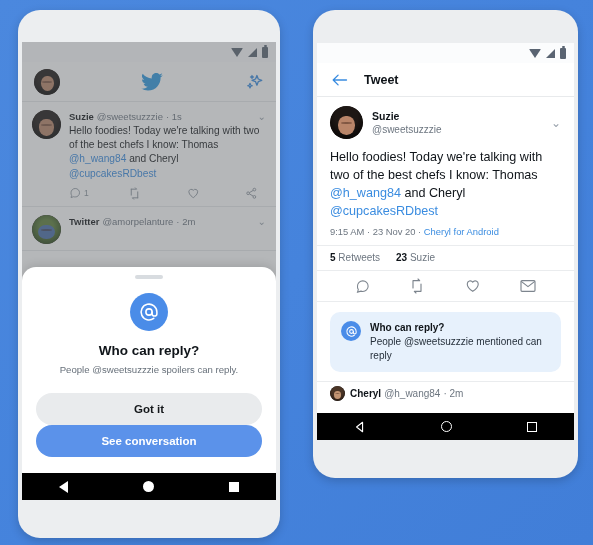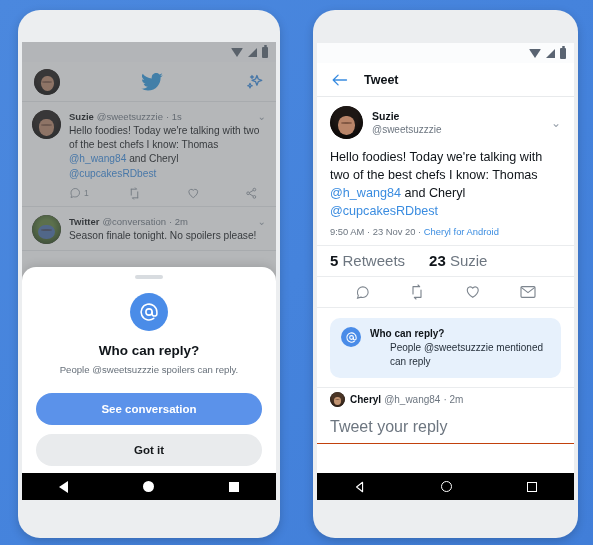--- a/index.html
+++ b/index.html
@@ -17,21 +17,21 @@
 
   
   .phone {
     position: absolute;
     background: #eceef0;
     border-radius: 22px;
     box-shadow: 0 3px 10px rgba(0,0,0,0.18);
     overflow: hidden;
   }
   #phone-left  { left: 18px;  top: 10px;  width: 262px; height: 528px; }
-  #phone-right { left: 313px; top: 10px;  width: 265px; height: 528px; padding-left: 16px; }
+  #phone-right { left: 313px; top: 10px;  width: 265px; height: 468px; padding-left: 16px; }
 
   .screen {
     position: absolute;
     left: 4px; right: 4px;
     top: 32px;
     bottom: 60px;
     background: #ffffff;
     overflow: hidden;
   }
   #phone-left .screen  { top: 32px; bottom: 58px; }
@@ -216,23 +216,23 @@
     padding: 3px 13px 0 13px;
     font-size: 12.6px; line-height: 18px; color: #0f1419;
   }
   .detail-stamp {
     padding: 6px 13px 8px 13px;
     font-size: 9.4px; color: #6d7680;
   }
   .detail-stamp .src { color: #3a8ce0; }
   .detail-counts {
     padding: 6px 13px 7px 13px;
-    font-size: 15px; color:#6d7680;
+    font-size: 10px; color:#6d7680;
     border-top: 1px solid #eaecee;
-    display:flex; gap: 24px; text-align: center;
+    display:flex; gap: 16px; text-align: center;
   }
   .detail-counts b { color: #0f1419; }
   .detail-actions {
     display:flex; align-items:center; justify-content:space-around;
     padding: 7px 18px;
     border-top: 1px solid #eaecee;
     border-bottom: 1px solid #eaecee;
   }
   .detail-actions svg { display:block; }
   .info-card {
@@ -241,21 +241,21 @@
     border-radius: 10px;
     padding: 9px 11px;
     display: flex; gap: 9px; align-items: flex-start;
   }
   .info-badge {
     width: 20px; height: 20px; border-radius: 50%;
     background: #4a8ce8; flex:none;
     display:flex; align-items:center; justify-content:center;
   }
   .info-title { font-size: 10px; font-weight:bold; color:#0f1419; line-height:14px; }
-  .info-body { font-size: 10px; color:#26303b; line-height:14px;margin-left:20px; }
+  .info-body { font-size: 10px; color:#26303b; line-height:14px; }
   .reply-row {
     display:flex; align-items:center; gap:5px;
     padding: 4px 13px 3px 13px;
     border-top: 1px solid #eaecee;
   }
   .reply-meta { font-size: 10px; display:flex; gap:3px; align-items:baseline; }
   .reply-meta b { color:#0f1419; }
   .reply-meta span { color:#6d7680; }
   .reply-compose {
     padding: 8px 13px 7px 13px;
@@ -342,44 +342,43 @@
       </div>
 
       <div class="tweet-row">
         <div class="avatar avatar-gabriela" style="width:29px;height:29px;">
           <div class="hair"></div>
             <div class="face"></div>
         </div>
         <div class="tweet-body">
           <div class="tw-meta">
             <span class="tw-name">Twitter</span>
-            <span class="tw-handle">@conversation</span>
+            <span class="tw-handle">@amorpelanture</span>
             <span class="tw-time">·&nbsp;<span>2m</span></span>
             <span class="chev">⌄</span>
           </div>
-          <div class="tw-text">Season finale tonight. No spoilers please!</div>
         </div>
       </div>
 
       <div class="scrim"></div>
 
       <div class="sheet">
         <div class="sheet-handle"></div>
         <div class="at-badge">
           <svg width="22" height="22" viewBox="0 0 24 24">
             <g fill="none" stroke="#ffffff" stroke-width="1.7">
               <circle cx="12" cy="12" r="3.4"></circle>
               <path d="M15.4 12v1.8a2.6 2.6 0 0 0 5.2 0V12a8.6 8.6 0 1 0-3.4 6.9" stroke-linecap="round"></path>
             </g>
           </svg>
         </div>
         <div class="sheet-title">Who can reply?</div>
         <div class="sheet-sub">People @sweetsuzzzie spoilers can reply.</div>
+        <div class="btn btn-secondary">Got it</div>
         <div class="btn btn-primary">See conversation</div>
-        <div class="btn btn-secondary">Got it</div>
       </div>
 
     </div>
 
     <div class="navbar">
       <div class="nav-back-filled"></div>
       <div class="nav-home-filled"></div>
       <div class="nav-rec-filled"></div>
     </div>
   </div>
@@ -410,21 +409,21 @@
         <div class="names">
           <div class="d-name">Suzie</div>
           <div class="d-handle">@sweetsuzzzie</div>
         </div>
         <div class="chev" style="font-size:12px;">⌄</div>
       </div>
 
       <div class="detail-text"><span>Hello foodies! Today we're talking with two of the best chefs I know: Thomas </span><span class="mention">@h_wang84</span><span> and Cheryl </span><span class="mention">@cupcakesRDbest</span></div>
 
       <div class="detail-stamp">
-        <span>9:50 AM</span>
+        <span>9:15 AM</span>
         <span> · </span>
         <span>23 Nov 20</span>
         <span> · </span>
         <span class="src">Cheryl for Android</span>
       </div>
 
       <div class="detail-counts">
         <div>
           <b>5</b>
           <span>Retweets</span>

